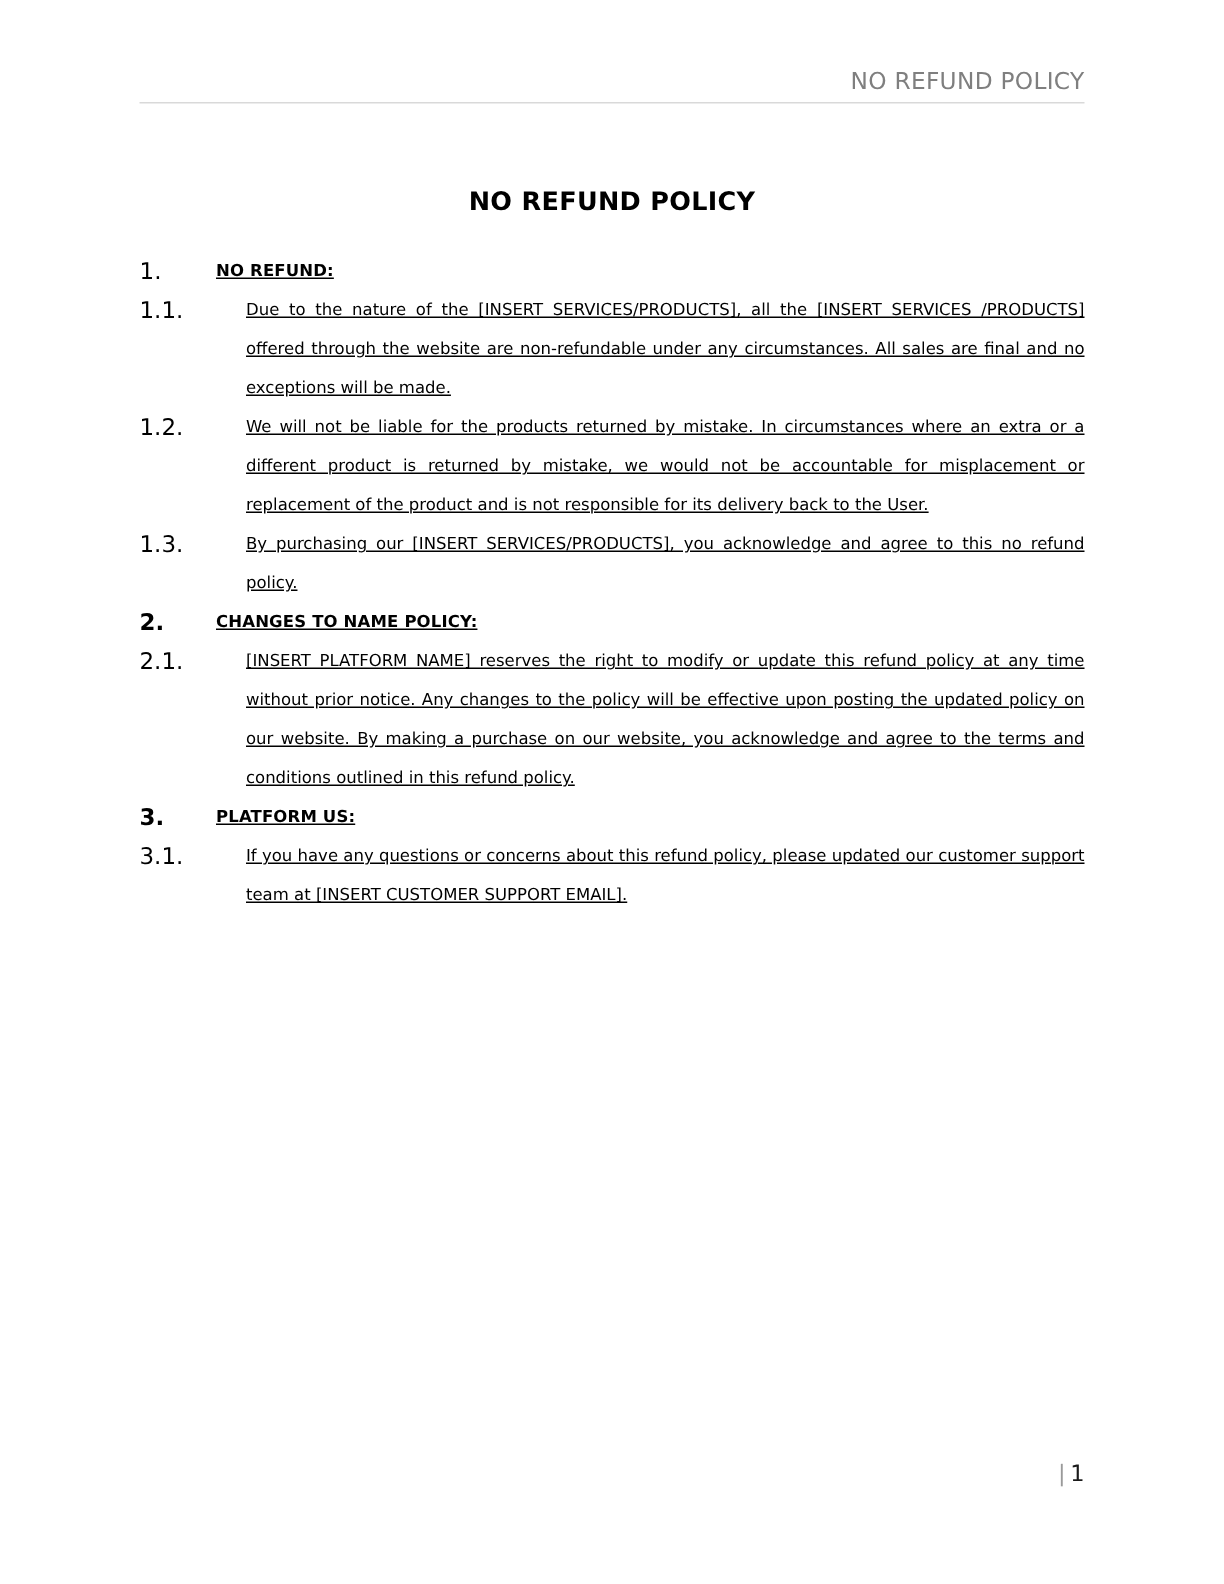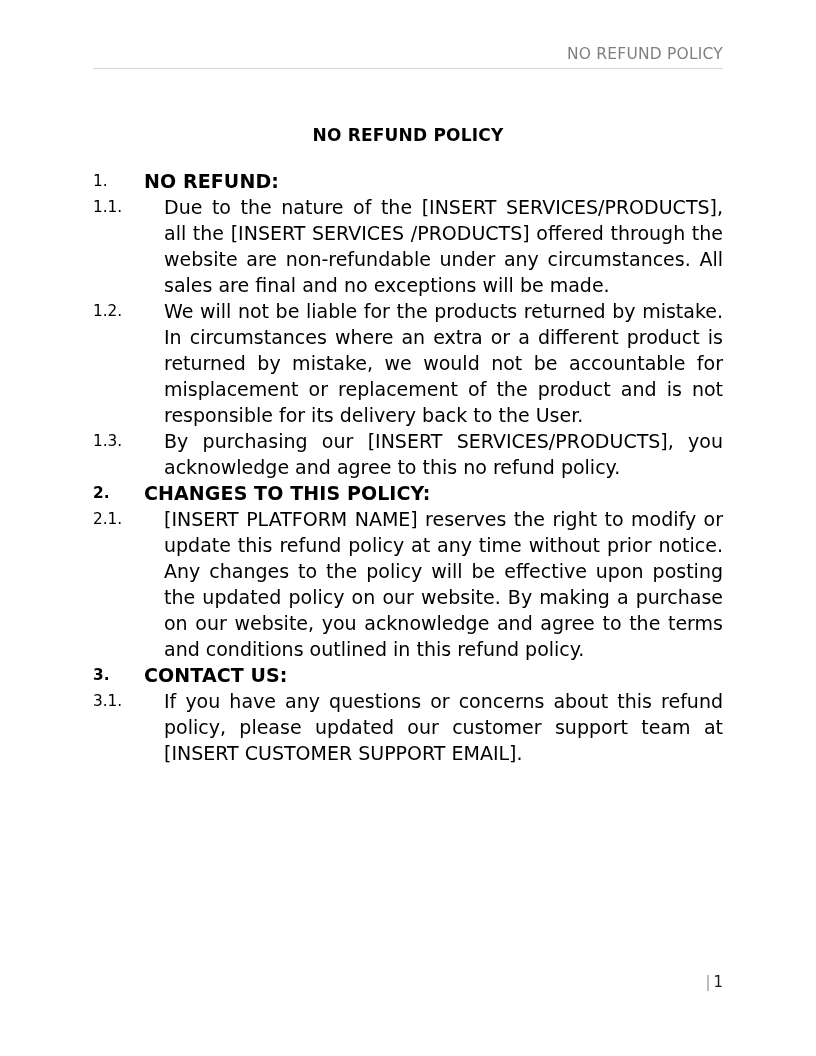--- a/index.html
+++ b/index.html
@@ -78,25 +78,26 @@
   }
   .clause-num {
     flex: 0 0 51px;
     width: 51px;
     font-size: 15.3px;
     line-height: 26px;
     white-space: nowrap;
   }
   .clause-body {
     flex: 1 1 auto;
-    font-size: 19px;
+    font-size: 11px;
     line-height: 26px;
     text-align: justify;
     text-justify: inter-word;
     hyphens: none;
+    text-decoration: underline;
   }
   .clause-body.last-line-left {
     text-align-last: left;
     margin-left: 20px;
   }
 
   .heading .clause-num,
   .heading .clause-body {
     font-weight: bold;
     letter-spacing: 0.1px;
@@ -151,29 +152,29 @@
         <div class="clause">
           <div class="clause-num regular">1.2.</div>
           <div class="clause-body last-line-left">We will not be liable for the products returned by mistake. In circumstances where an extra or a different product is returned by mistake, we would not be accountable for misplacement or replacement of the product and is not responsible for its delivery back to the User.</div>
         </div>
         <div class="clause">
           <div class="clause-num regular">1.3.</div>
           <div class="clause-body last-line-left">By purchasing our [INSERT SERVICES/PRODUCTS], you acknowledge and agree to this no refund policy.</div>
         </div>
         <div class="clause heading">
           <div class="clause-num">2.</div>
-          <div class="clause-body">CHANGES TO THIS POLICY:</div>
+          <div class="clause-body">CHANGES TO NAME POLICY:</div>
         </div>
         <div class="clause">
           <div class="clause-num regular">2.1.</div>
           <div class="clause-body last-line-left">[INSERT PLATFORM NAME] reserves the right to modify or update this refund policy at any time without prior notice. Any changes to the policy will be effective upon posting the updated policy on our website. By making a purchase on our website, you acknowledge and agree to the terms and conditions outlined in this refund policy.</div>
         </div>
         <div class="clause heading">
           <div class="clause-num">3.</div>
-          <div class="clause-body">CONTACT US:</div>
+          <div class="clause-body">PLATFORM US:</div>
         </div>
         <div class="clause">
           <div class="clause-num regular">3.1.</div>
           <div class="clause-body last-line-left">If you have any questions or concerns about this refund policy, please updated our customer support team at [INSERT CUSTOMER SUPPORT EMAIL].</div>
         </div>
       </div>
 
   </div>
 
   <div class="page-footer">

